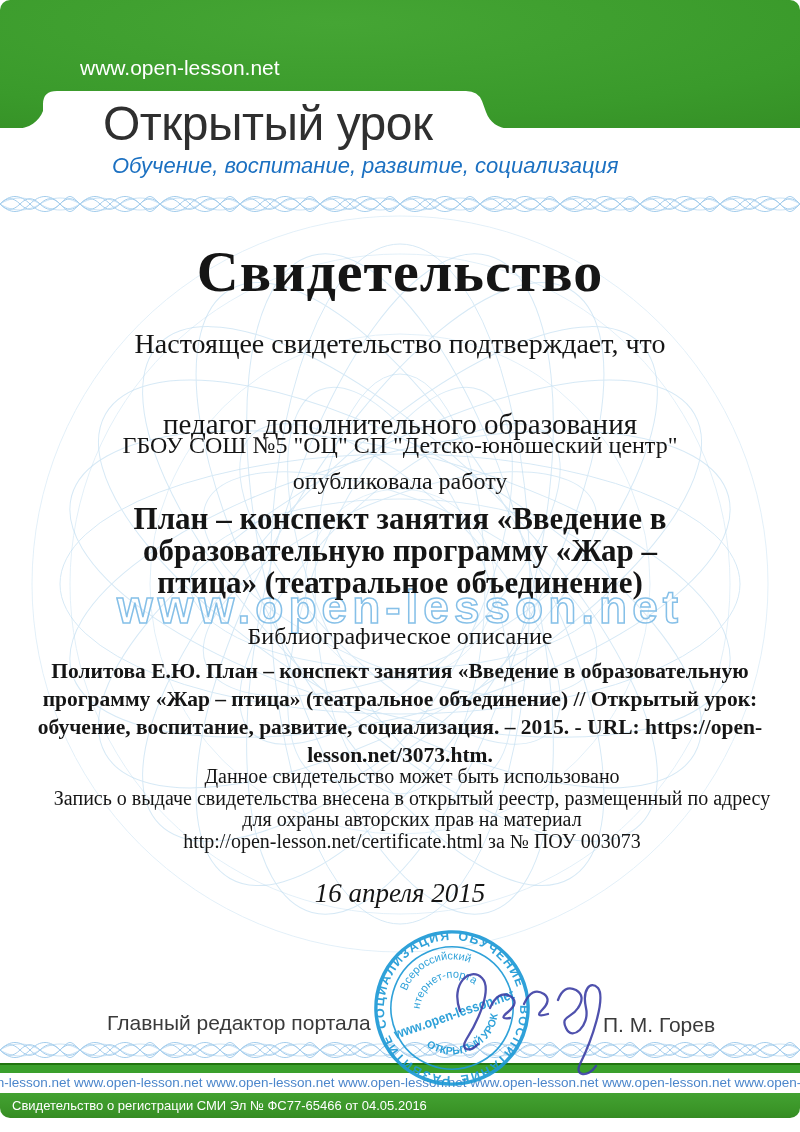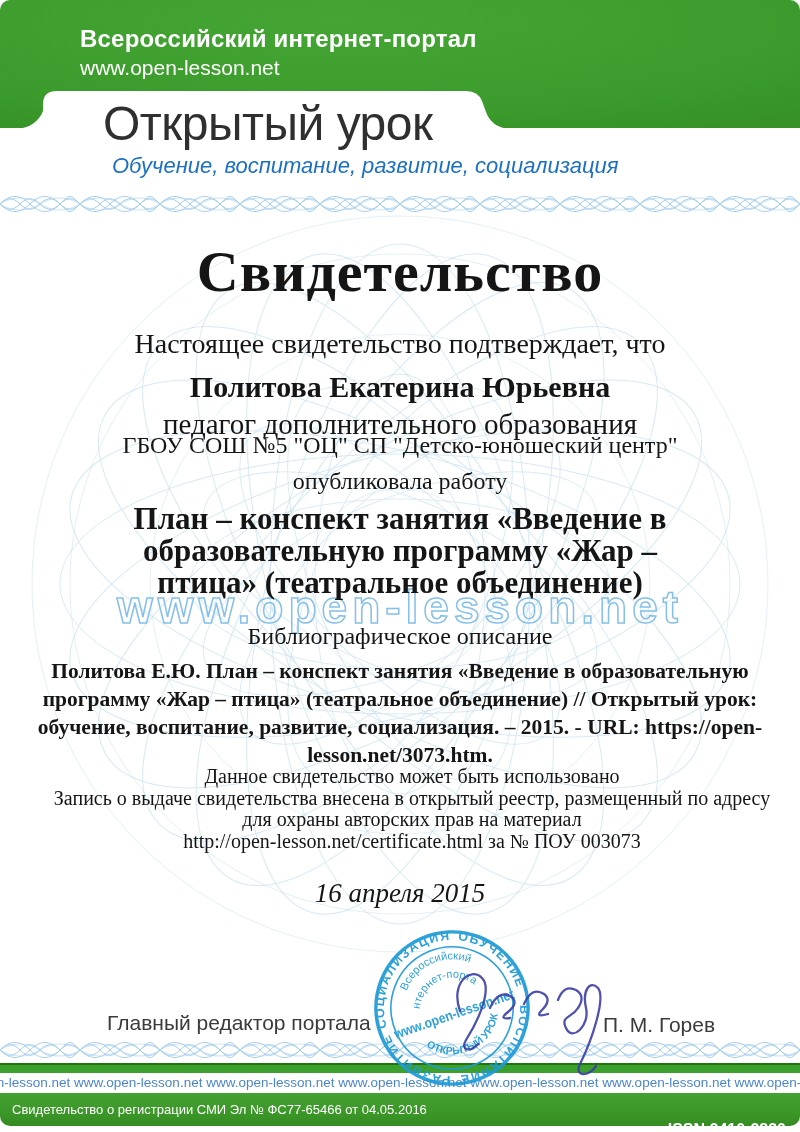--- a/index.html
+++ b/index.html
@@ -79,37 +79,36 @@
     position:absolute;left:0;top:1063px;width:800px;height:10px;
     background:#3ba02c;border-top:2px solid #21750f;box-sizing:border-box;z-index:2;
   }
   .url-strip{
     position:absolute;left:0;top:1073px;width:800px;height:20px;background:#fff;
     overflow:hidden;white-space:nowrap;z-index:2;
     font-family:"Liberation Sans",sans-serif;font-size:13.5px;line-height:20px;color:#4b86cb;
     text-indent:-58px;
   }
   .footer-bar{
-    position:absolute;left:0;top:1093px;width:800px;height:33px;
+    position:absolute;left:0;top:1093px;width:800px;height:25px;
     background:linear-gradient(180deg,#43a232 0%,#3a9427 70%,#358b22 100%);
     border-radius:0 0 10px 10px;z-index:2;
     display:flex;align-items:center;justify-content:space-between;
     font-family:"Liberation Sans",sans-serif;color:#fff;
   }
   .registration{font-size:13px;padding-left:12px;}
   .issn{font-size:16px;font-weight:700;padding-right:14px;margin-top:41px;}
   svg text{font-family:"Liberation Sans",sans-serif;}
 </style>
 </head>
 <body>
 
 <div class="page">
 
   <div class="header">
-    <div class="portal-title">Всероссийский интернет-портал</div>
     <div class="portal-url">www.open-lesson.net</div>
   </div>
   <svg class="tab-svg" width="800" height="130">
     <path d="M14,130 L14,129 C30,129 39,121 43,111 L43,104 Q43,91 57,91 L466,91 Q478,91 482,101 L486,112 C490,123 499,129 512,129 L512,130 Z" fill="#ffffff"></path>
     <rect x="0" y="128" width="800" height="2" fill="#ffffff"></rect>
   </svg>
   <div class="site-name">Открытый урок</div>
   <div class="site-tagline">Обучение, воспитание, развитие, социализация</div>
 
   <svg class="band band-top" width="800" height="24">
@@ -157,21 +156,20 @@
       <circle cx="400" cy="372" r="95"></circle>
       <circle cx="400" cy="372" r="250"></circle>
       <circle cx="400" cy="372" r="330"></circle>
       <circle cx="400" cy="372" r="368"></circle>
     </g>
   </svg>
   <div class="watermark-text">www.open-lesson.net</div>
 
   <div class="cline cert-title">Свидетельство</div>
   <div class="cline intro">Настоящее свидетельство подтверждает, что</div>
-  <div class="cline recipient-name">Политова Екатерина Юрьевна</div>
   <div class="cline recipient-role">педагог дополнительного образования</div>
   <div class="cline recipient-org">ГБОУ СОШ №5 "ОЦ" СП "Детско-юношеский центр"</div>
   <div class="cline action">опубликовала работу</div>
   <div class="work-title">План – конспект занятия «Введение в образовательную программу «Жар – птица» (театральное объединение)</div>
   <div class="cline bib-label">Библиографическое описание</div>
   <div class="bib-text">Политова Е.Ю. План – конспект занятия «Введение в образовательную программу «Жар – птица» (театральное объединение) // Открытый урок: обучение, воспитание, развитие, социализация. – 2015. - URL: https://open-lesson.net/3073.htm.</div>
   <div class="usage">
     <div>Данное свидетельство может быть использовано</div>
     <div>Запись о выдаче свидетельства внесена в открытый реестр, размещенный по адресу</div>
     <div>для охраны авторских прав на материал</div>

